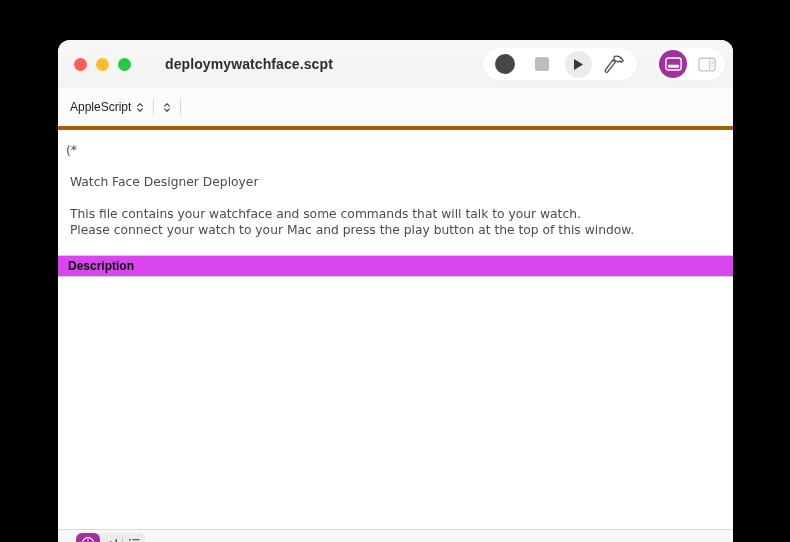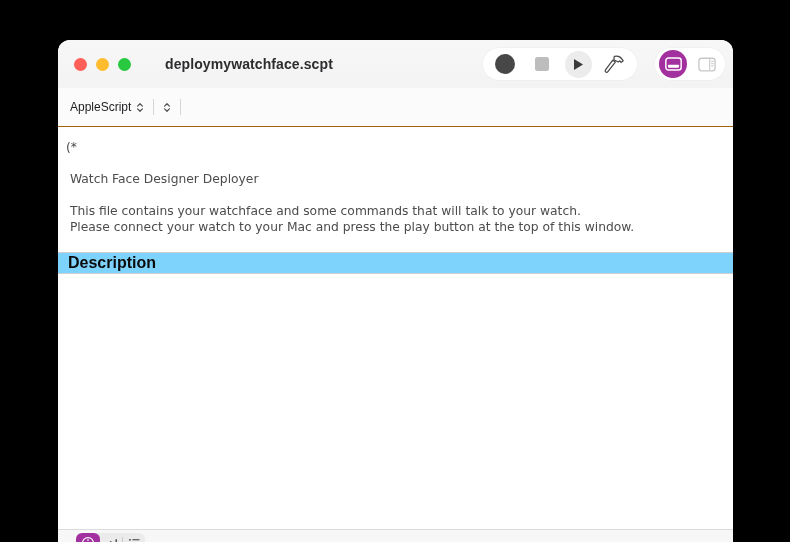--- a/index.html
+++ b/index.html
@@ -45,44 +45,44 @@
     width:27px;height:27px;border-radius:50%;background:#ececec;
     display:flex;align-items:center;justify-content:center;
   }
   .seg-circle{
     width:28px;height:28px;border-radius:50%;
     display:flex;align-items:center;justify-content:center;
   }
   .seg-circle.active{background:var(--accent-purple,#a2309e);}
   
   .navbar{
-    height:38px;flex:0 0 38px;background:#fcfbfc;border-bottom:1px solid #a16207;
+    height:38px;flex:0 0 38px;background:#fcfbfc;border-bottom:4px solid #a16207;
     display:flex;align-items:center;padding-left:8px;
   }
   .popup{
     display:flex;align-items:center;gap:5px;padding:3px 4px;border-radius:4px;
     font-size:12px;color:#1d1d1f;
   }
   .nav-divider{width:1px;height:16px;background:#d7d6d7;margin:0 5px;}
   
   .editor{
     height:125px;flex:0 0 125px;background:#fff;overflow:hidden;
   }
   .editor pre{
     margin:0;padding:12px 8px 0 8px;
     font-family:"DejaVu Sans",sans-serif;
     font-size:12.3px;line-height:16px;color:#4c4c4e;
     white-space:pre;
   }
   
   .desc-header{
-    height:20px;flex:0 0 20px;background:#7dd3fc;
+    height:20px;flex:0 0 20px;background:#d946ef;
     border-top:1px solid #cfcfcf;border-bottom:1px solid #cfcfcf;
     display:flex;align-items:center;padding-left:10px;box-sizing:content-box;
-    font-size:16px;font-weight:bold;color:#0b0b0b;
+    font-size:12px;font-weight:bold;color:#0b0b0b;
   }
   .desc-body{flex:1 1 auto;background:#fff;}
   
   .bottombar{
     height:26px;flex:0 0 26px;background:#f8f7f8;border-top:1px solid #dcdbdc;
     display:flex;align-items:center;padding-left:18px;
   }
   .segmented{
     display:flex;align-items:center;height:20px;background:#ecebec;border-radius:6px;
   }

